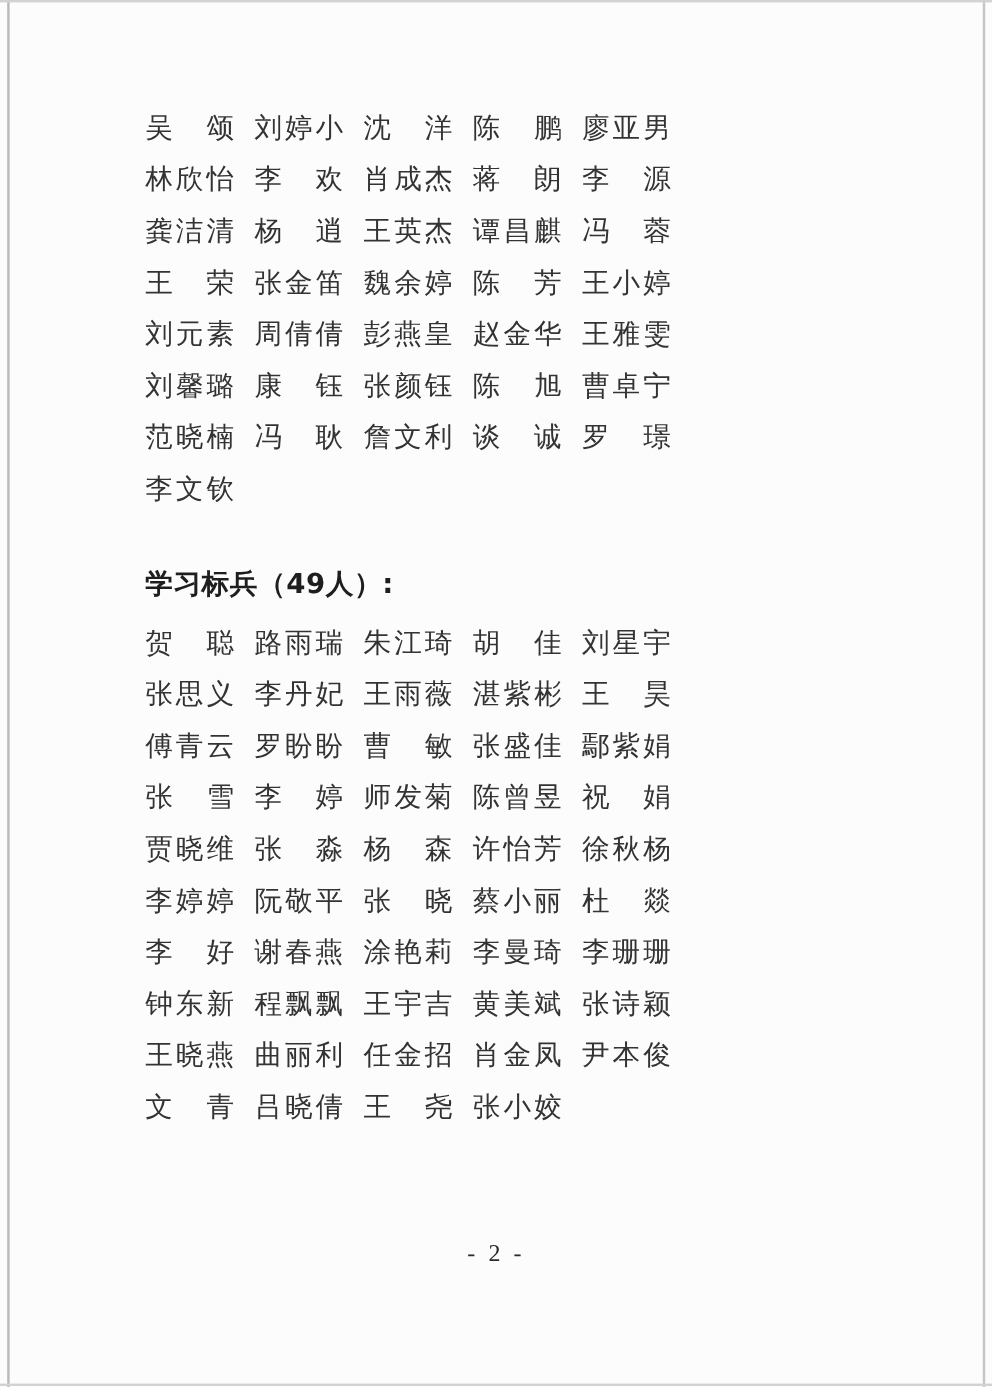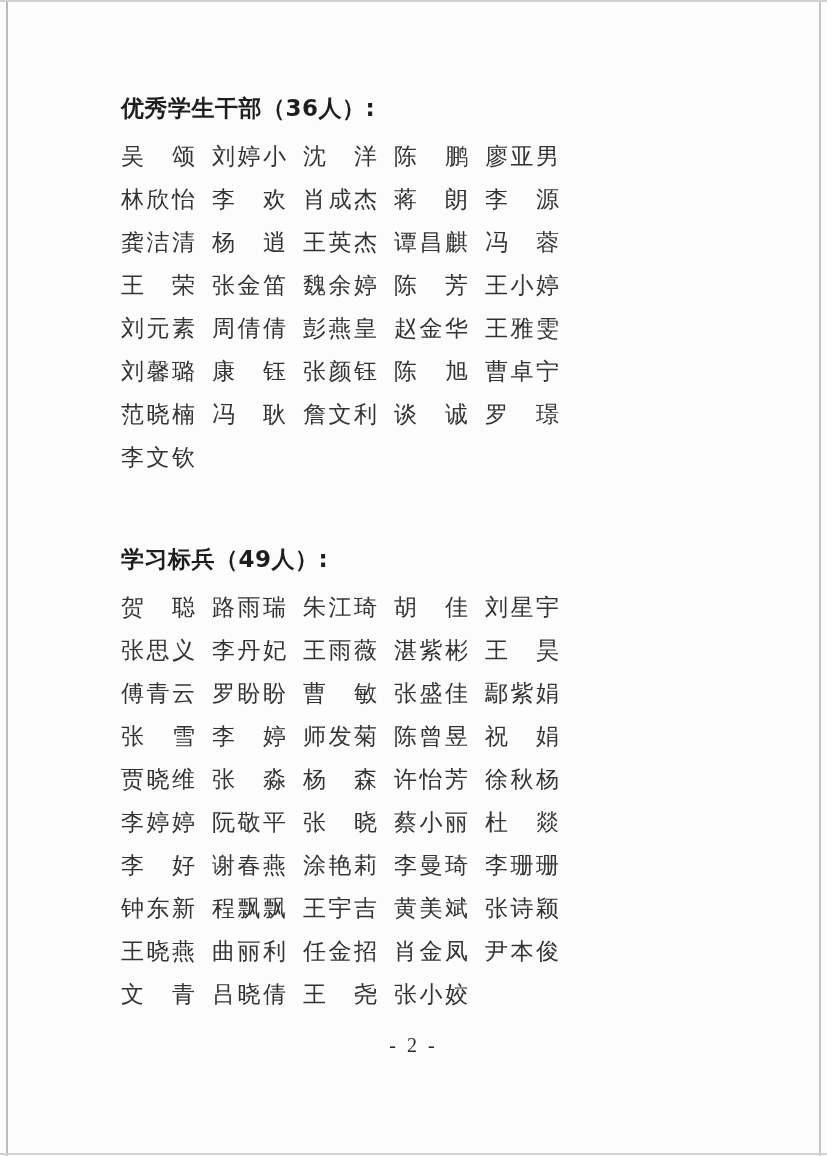--- a/index.html
+++ b/index.html
@@ -28,21 +28,21 @@
   .section-title {
     font-family: "DejaVu Sans", "Liberation Sans", sans-serif;
     font-weight: bold;
     font-size: 23px;
     line-height: 26px;
     letter-spacing: 0.5px;
     color: #1e1e1e;
     margin: 0 0 24px 0;
   }
   .name-section + .name-section {
-    margin-top: 76px;
+    margin-top: 54px;
   }
   .name-row {
     display: flex;
     column-gap: 17px;
     height: 24px;
     margin-bottom: 19px;
   }
   .name-cell {
     width: 74px;
     display: flex;
@@ -68,21 +68,20 @@
 
 <div class="page">
   <div class="scan-edge scan-edge-left"></div>
   <div class="scan-edge scan-edge-right"></div>
   <div class="scan-edge scan-edge-top"></div>
   <div class="scan-edge scan-edge-bottom"></div>
 
   <div class="content">
 
     <section class="name-section">
-      <h2 class="section-title">优秀学生干部（36人）:</h2>
       <div class="rows">
           <div class="name-row">
             <div class="name-cell">
               <span>吴</span>
               <span>颂</span>
             </div>
             <div class="name-cell">
               <span>刘</span>
               <span>婷</span>
               <span>小</span>

